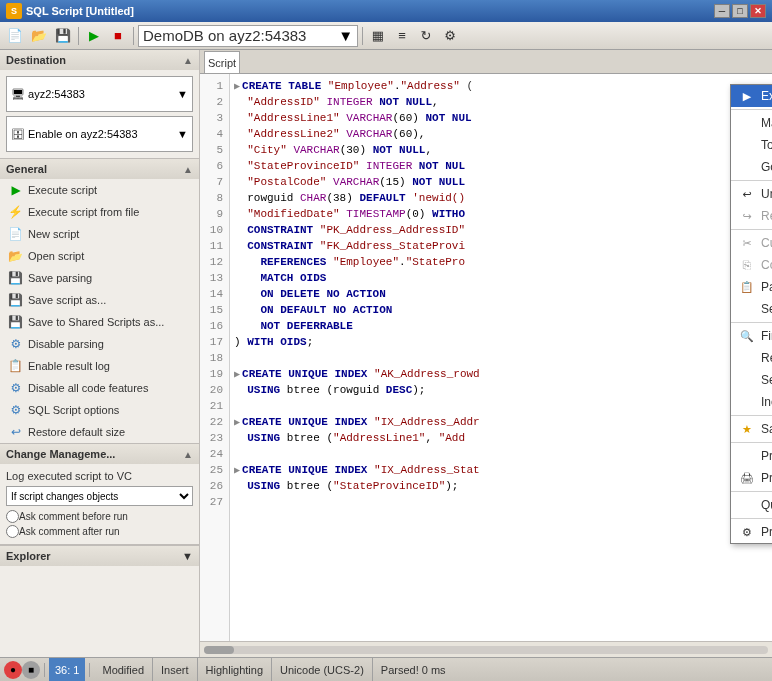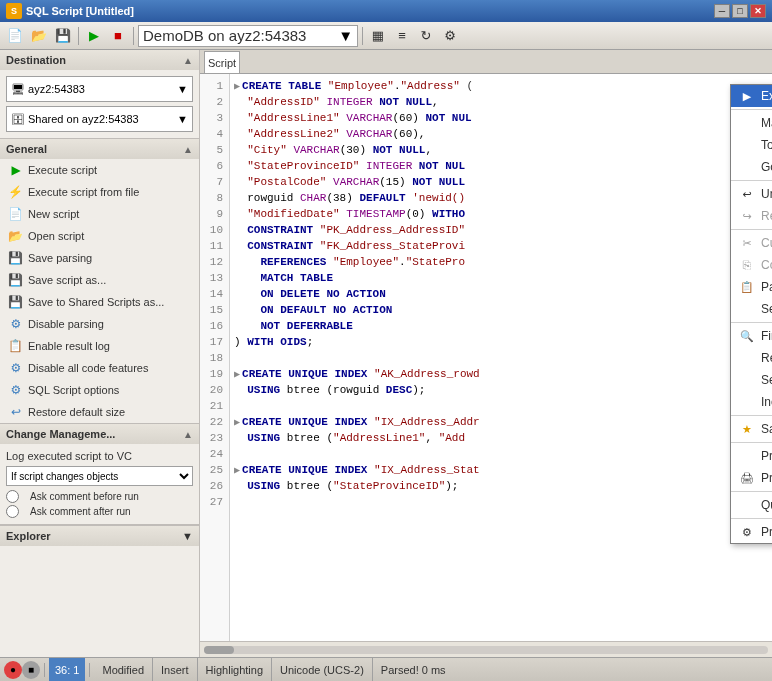--- a/index.html
+++ b/index.html
@@ -27,21 +27,21 @@
     .left-panel { width: 200px; background: #f0ede8; border-right: 1px solid #c0bcb8; display: flex; flex-direction: column; overflow-y: auto; }
     
     .panel-section { border-bottom: 1px solid #c0bcb8; }
     .panel-header { background: linear-gradient(to bottom, #e8e4dc, #d8d4cc); padding: 4px 6px; display: flex; align-items: center; justify-content: space-between; font-weight: bold; font-size: 11px; color: #333; cursor: pointer; }
     .panel-header-arrow { font-size: 10px; color: #666; }
     
     .panel-item { display: flex; align-items: center; gap: 4px; padding: 3px 8px; cursor: pointer; font-size: 11px; color: #333; }
     .panel-item-icon { width: 16px; height: 16px; display: flex; align-items: center; justify-content: center; font-size: 12px; flex-shrink: 0; }
     
     .destination-content { padding: 6px; display: flex; flex-direction: column; gap: 4px; }
-    .dest-selector { height: 26px; background: white; border: 1px solid #a0a0a0; padding: 0 4px; font-size: 11px; display: flex; align-items: center; justify-content: space-between; width: 100%; cursor: pointer; }
+    .dest-selector { height: 36px; background: white; border: 1px solid #a0a0a0; padding: 0 4px; font-size: 11px; display: flex; align-items: center; justify-content: space-between; width: 100%; cursor: pointer; }
     
     
     .content-area { flex: 1; display: flex; flex-direction: column; background: white; position: relative; }
     
     
     .tab-bar { background: #d8d4cc; display: flex; align-items: flex-end; height: 24px; border-bottom: 1px solid #a0a0a0; }
     .tab { background: white; border: 1px solid #a0a0a0; border-bottom: none; padding: 2px 3px; font-size: 11px; cursor: pointer; height: 22px; display: flex; align-items: center; color: #333; margin-left: 4px; }
     
     
     .editor-area { flex: 1; display: flex; overflow: hidden; position: relative; }
@@ -79,21 +79,21 @@
     .status-btn.gray { background: #a0a0a0; }
     .status-sep { width: 1px; height: 14px; background: #a0a0a0; margin: 0 4px; }
     .status-item { padding: 0 8px; color: #333; border-right: 1px solid #a0a0a0; height: 100%; display: flex; align-items: center; }
     .status-item:last-child { border-right: none; }
     .status-pos { background: #4a7fc1; color: white; padding: 0 6px; height: 100%; display: flex; align-items: center; font-weight: normal; }
 
     .change-mgmt-content { padding: 6px; font-size: 11px; }
     .change-mgmt-label { margin-bottom: 4px; color: #333; }
     .change-mgmt-select { width: 100%; height: 20px; background: white; border: 1px solid #a0a0a0; font-size: 10px; }
     .radio-group { display: flex; flex-direction: column; gap: 2px; margin-top: 4px; }
-    .radio-item { display: flex; align-items: center; gap: 11px; font-size: 10px; color: #333; cursor: pointer; }
+    .radio-item { display: flex; align-items: center; gap: 0; font-size: 10px; color: #333; cursor: pointer; }
     
     .explorer-header { display: flex; align-items: center; justify-content: space-between; padding: 4px 6px; font-weight: bold; font-size: 11px; color: #333; background: linear-gradient(to bottom, #e8e4dc, #d8d4cc); border-top: 1px solid #c0bcb8; }
   </style>
 </head>
 <body>
 
 <div class="titlebar">
   <div class="titlebar-icon">S</div>
   <span class="titlebar-title">SQL Script [Untitled]</span>
   <div class="titlebar-controls">
@@ -130,21 +130,21 @@
       <div class="panel-header">
         <span>Destination</span>
         <span class="panel-header-arrow">▲</span>
       </div>
       <div class="destination-content">
         <div class="dest-selector">
           <span>🖥 ayz2:54383</span>
           <span>▼</span>
         </div>
         <div class="dest-selector">
-          <span>🗄 Shared on ayz2:54383</span>
+          <span>🗄 Enable on ayz2:54383</span>
           <span>▼</span>
         </div>
       </div>
     </div>
 
     <div class="panel-section">
       <div class="panel-header">
         <span>General</span>
         <span class="panel-header-arrow">▲</span>
       </div>
@@ -298,21 +298,21 @@
         <div class="code-line">
           &nbsp;&nbsp;<span class="kw">CONSTRAINT</span> <span class="str">"PK_Address_AddressID"</span>
         </div>
         <div class="code-line">
           &nbsp;&nbsp;<span class="kw">CONSTRAINT</span> <span class="str">"FK_Address_StateProvi</span>
         </div>
         <div class="code-line">
           &nbsp;&nbsp;&nbsp;&nbsp;<span class="kw">REFERENCES</span> <span class="str">"Employee"</span>.<span class="str">"StatePro</span>
         </div>
         <div class="code-line">
-          &nbsp;&nbsp;&nbsp;&nbsp;<span class="kw">MATCH TABLE</span>
+          &nbsp;&nbsp;&nbsp;&nbsp;<span class="kw">MATCH OIDS</span>
         </div>
         <div class="code-line">
           &nbsp;&nbsp;&nbsp;&nbsp;<span class="kw">ON DELETE NO ACTION</span>
         </div>
         <div class="code-line">
           &nbsp;&nbsp;&nbsp;&nbsp;<span class="kw">ON DEFAULT NO ACTION</span>
         </div>
         <div class="code-line">
           &nbsp;&nbsp;&nbsp;&nbsp;<span class="kw">NOT DEFERRABLE</span>
         </div>

